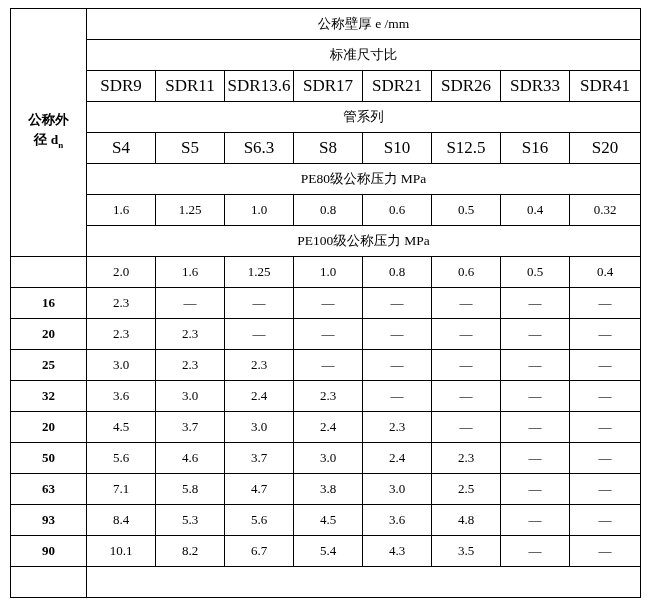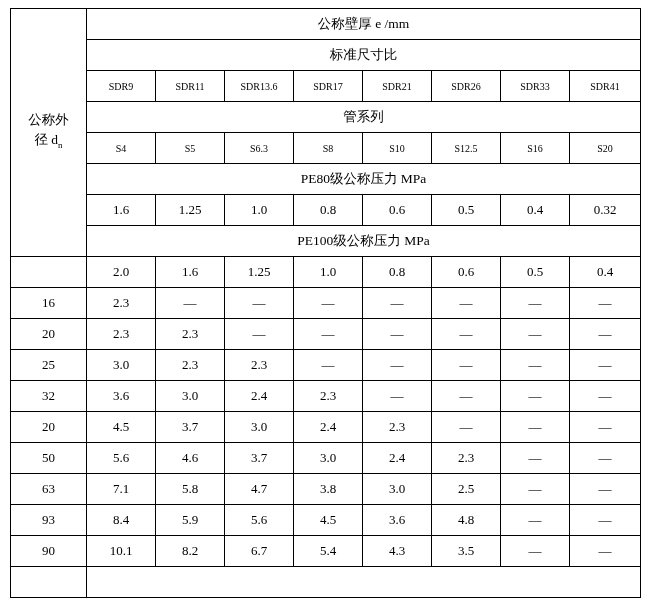--- a/index.html
+++ b/index.html
@@ -32,24 +32,25 @@
     text-align: center;
     vertical-align: middle;
     padding: 0;
     height: 30px;
     font-family: "Liberation Serif", serif;
   }
   td.head-cn {
     font-size: 13.5px;
   }
   td.colhdr {
-    font-size: 10px;
+    font-size: 17px;
   }
   td.firstcol {
     width: 76px;
+    font-weight: bold;
   }
   td.datacol {
     width: 69px;
   }
   .corner {
     font-size: 13.5px;
     line-height: 20px;
   }
   .sub {
     font-size: 9px;
@@ -238,21 +239,21 @@
         <td class="numcell">4.7</td>
         <td class="numcell">3.8</td>
         <td class="numcell">3.0</td>
         <td class="numcell">2.5</td>
         <td class="numcell dash">—</td>
         <td class="numcell dash">—</td>
       </tr>
       <tr class="band-row">
         <td class="firstcol numcell">93</td>
         <td class="numcell">8.4</td>
-        <td class="numcell">5.9</td>
+        <td class="numcell">5.3</td>
         <td class="numcell">5.6</td>
         <td class="numcell">4.5</td>
         <td class="numcell">3.6</td>
         <td class="numcell">4.8</td>
         <td class="numcell dash">—</td>
         <td class="numcell dash">—</td>
       </tr>
       <tr class="band-row">
         <td class="firstcol numcell">90</td>
         <td class="numcell">10.1</td>

